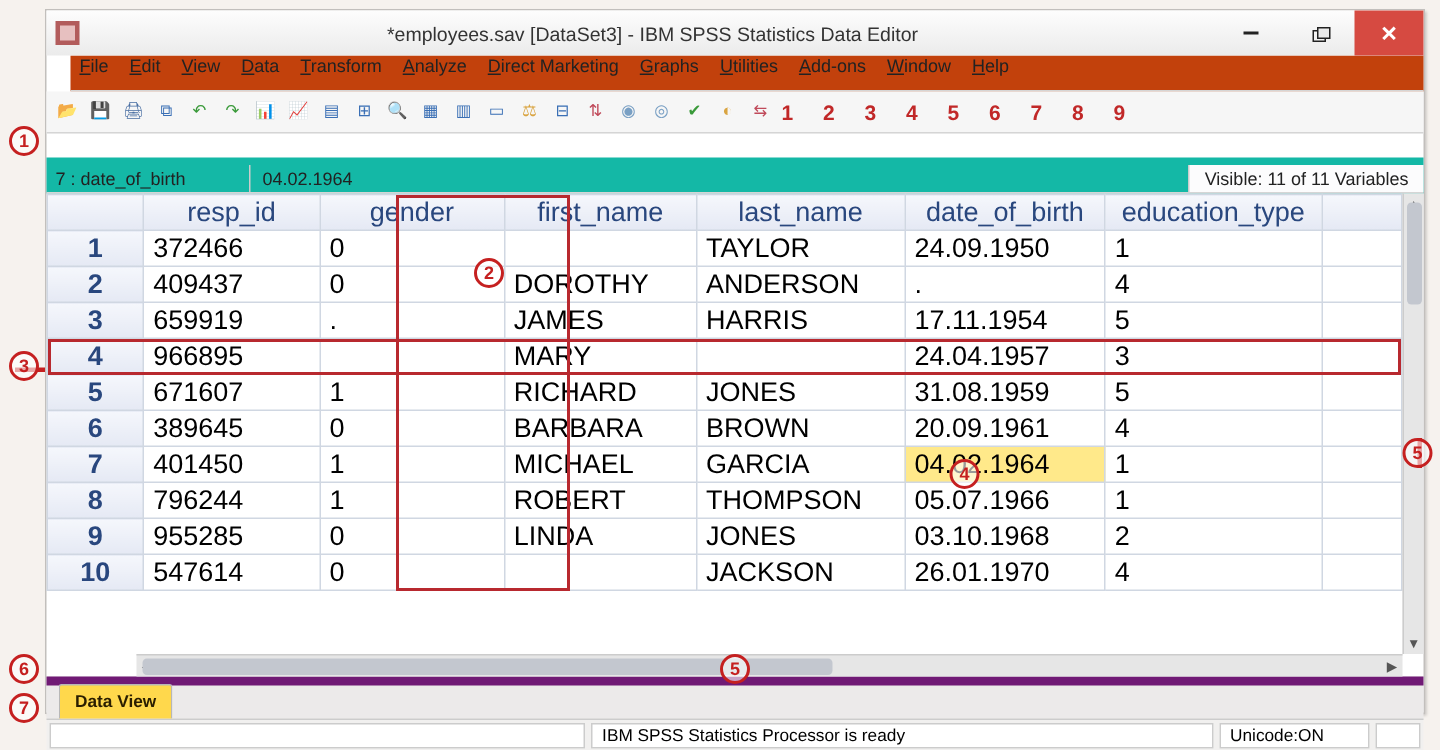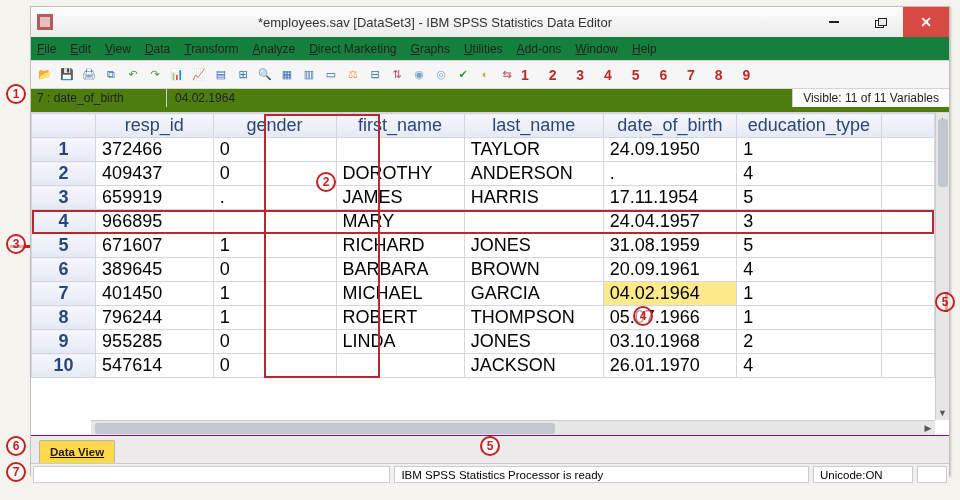--- a/index.html
+++ b/index.html
@@ -10,48 +10,48 @@
 .titlebar .icon::after { content:""; position:absolute; inset:3px; background:#e7c0c0; }
 .titlebar .title { flex: 1; text-align: center; font-size: 13px; color: #333; }
 .winbtns { display: flex; height: 100%; }
 .winbtn { width: 46px; display: flex; align-items: center; justify-content: center; font-size: 14px; color:#222; }
 .winbtn.close { background: #d64a41; color: #fff; font-weight: bold; }
 .minline { width:10px; height:0; border-top:2px solid #222; }
 .maxsym { position:relative; width:11px; height:9px; }
 .maxsym::before,.maxsym::after{content:"";position:absolute;border:1px solid #222;}
 .maxsym::before{left:0;top:2px;width:7px;height:6px;}
 .maxsym::after{left:3px;top:0;width:7px;height:6px;background:#ebebeb;}
-.menubar { height: 24px; border-bottom: 1px solid #d5d5d5; display: flex; align-items: center; padding: 0 6px; background:#15803d; }
+.menubar { height: 24px; border-bottom: 1px solid #d5d5d5; display: flex; align-items: flex-start; padding: 0 6px; background:#c2410c;margin-left:16px; }
 .menuitem { font-size: 12px; color: #222; margin-right: 14px; cursor: default; }
 .menuitem u { text-decoration: underline; }
 .toolbar { height: 28px; border-bottom: 1px solid #d5d5d5; display: flex; align-items: center; padding: 0 6px; gap: 6px; background:#f6f6f6; }
 .tb { width: 16px; height: 16px; display:inline-flex; align-items:center; justify-content:center; font-size:11px; line-height:1; }
 .badge-numbers { font: bold 14px Arial; color: #c12828; letter-spacing: 8px; }
-.cellbar { height: 24px; border-bottom: 1px solid #d5d5d5; display:flex; align-items:flex-start; background:#4d7c0f; }
+.cellbar { height: 24px; border-bottom: 1px solid #d5d5d5; display:flex; align-items:flex-end; background:#14b8a6;margin-top:16px; }
 .cellname { width: 136px; border-right:1px solid #ccc; padding:2px 6px; font-size:12px; color:#222; }
 .cellvalue { flex:1; padding:2px 8px; font-size:12px; color:#222; }
 .visible-cnt { padding:2px 10px; font-size:12px; color:#222; border-left:1px solid #ccc; background:#fcfcfd; }
 .gridwrap { position: relative; height: 322px; }
 .datagrid { width: calc(100% - 14px); border-collapse: collapse; font-size: 18px; }
 .datagrid th, .datagrid td { border: 1px solid #d0d7e2; height: 24px; padding: 0 6px; white-space: nowrap; }
 .datagrid thead th { background: linear-gradient(#f5f7fc,#e5e9f4); font-weight: normal; color: #29477e; text-align: center; }
 .datagrid .rowhdr { width: 60px; text-align: center; background: linear-gradient(#f5f7fc,#e5e9f4); color:#29477e; }
 .datagrid td { text-align: left; }
 .datagrid td.num { }
 .datagrid td.filler, .datagrid th.filler { width: 50px; }
 .active-cell { background: #ffe98a; }
 .vscroll { position:absolute; right:0; top:0; bottom:15px; width:14px; background:#e6e6e6; border-left:1px solid #ccc; }
 .vscroll .thumb { position:absolute; left:2px; top:6px; width:10px; height:68px; background:#c3c7cf; border-radius:3px; }
 .vscroll .arrow { position:absolute; left:0; right:0; height:14px; display:flex; align-items:center; justify-content:center; font-size:9px; color:#555; }
 .vscroll .arrow.top{top:0;} .vscroll .arrow.bot{bottom:0;}
 .hscroll { position:absolute; left:60px; right:14px; bottom:0; height:15px; background:#e6e6e6; border-top:1px solid #ccc; }
 .hscroll .thumb { position:absolute; top:2px; left:4px; height:11px; width:460px; background:#c3c7cf; border-radius:3px; }
 .hscroll .arrow { position:absolute; top:0; bottom:0; width:14px; display:flex; align-items:center; justify-content:center; font-size:9px; color:#555; }
 .hscroll .arrow.l{left:0;} .hscroll .arrow.r{right:0;}
-.tabbar { height: 28px; display:flex; align-items:flex-end; padding: 0 8px; gap:16px; border-top:1px solid #701a75; background:#eceaea;text-decoration:underline; }
+.tabbar { height: 28px; display:flex; align-items:flex-end; padding: 0 8px; gap:16px; border-top:6px solid #701a75; background:#eceaea; }
 .tab { font-size: 11.5px; font-weight:bold; padding: 5px 10px; border:1px solid #b7b7b7; border-bottom:none; background:#dce5f1; color:#1b3f80; border-radius:2px 2px 0 0; }
 .tab.active { background: #ffd84c; color:#2a1e00; }
 .statusbar { height: 22px; border-top:1px solid #ccc; display:flex; font-size:11.5px; background:#f1f0ef; }
 .statusbar .sp { border:1px solid #ccc; margin:2px 2px; padding:1px 6px; display:flex; align-items:center; background:#fff; }
 
 .callout-circle { position:absolute; width:20px; height:20px; border:2px solid #c52020; border-radius:50%; display:flex; align-items:center; justify-content:center; font:bold 12px Arial; color:#c52020; background:rgba(255,255,255,.6); z-index:50; pointer-events:none; }
 .redbox { position:absolute; border:2px solid #b8292f; z-index:30; pointer-events:none; }
 .redtick-h { position:absolute; height:0; border-top:3px solid #c52020; z-index:30; }
 .redtick-v { position:absolute; width:0; border-left:3px solid #c52020; z-index:30; }
 </style>

